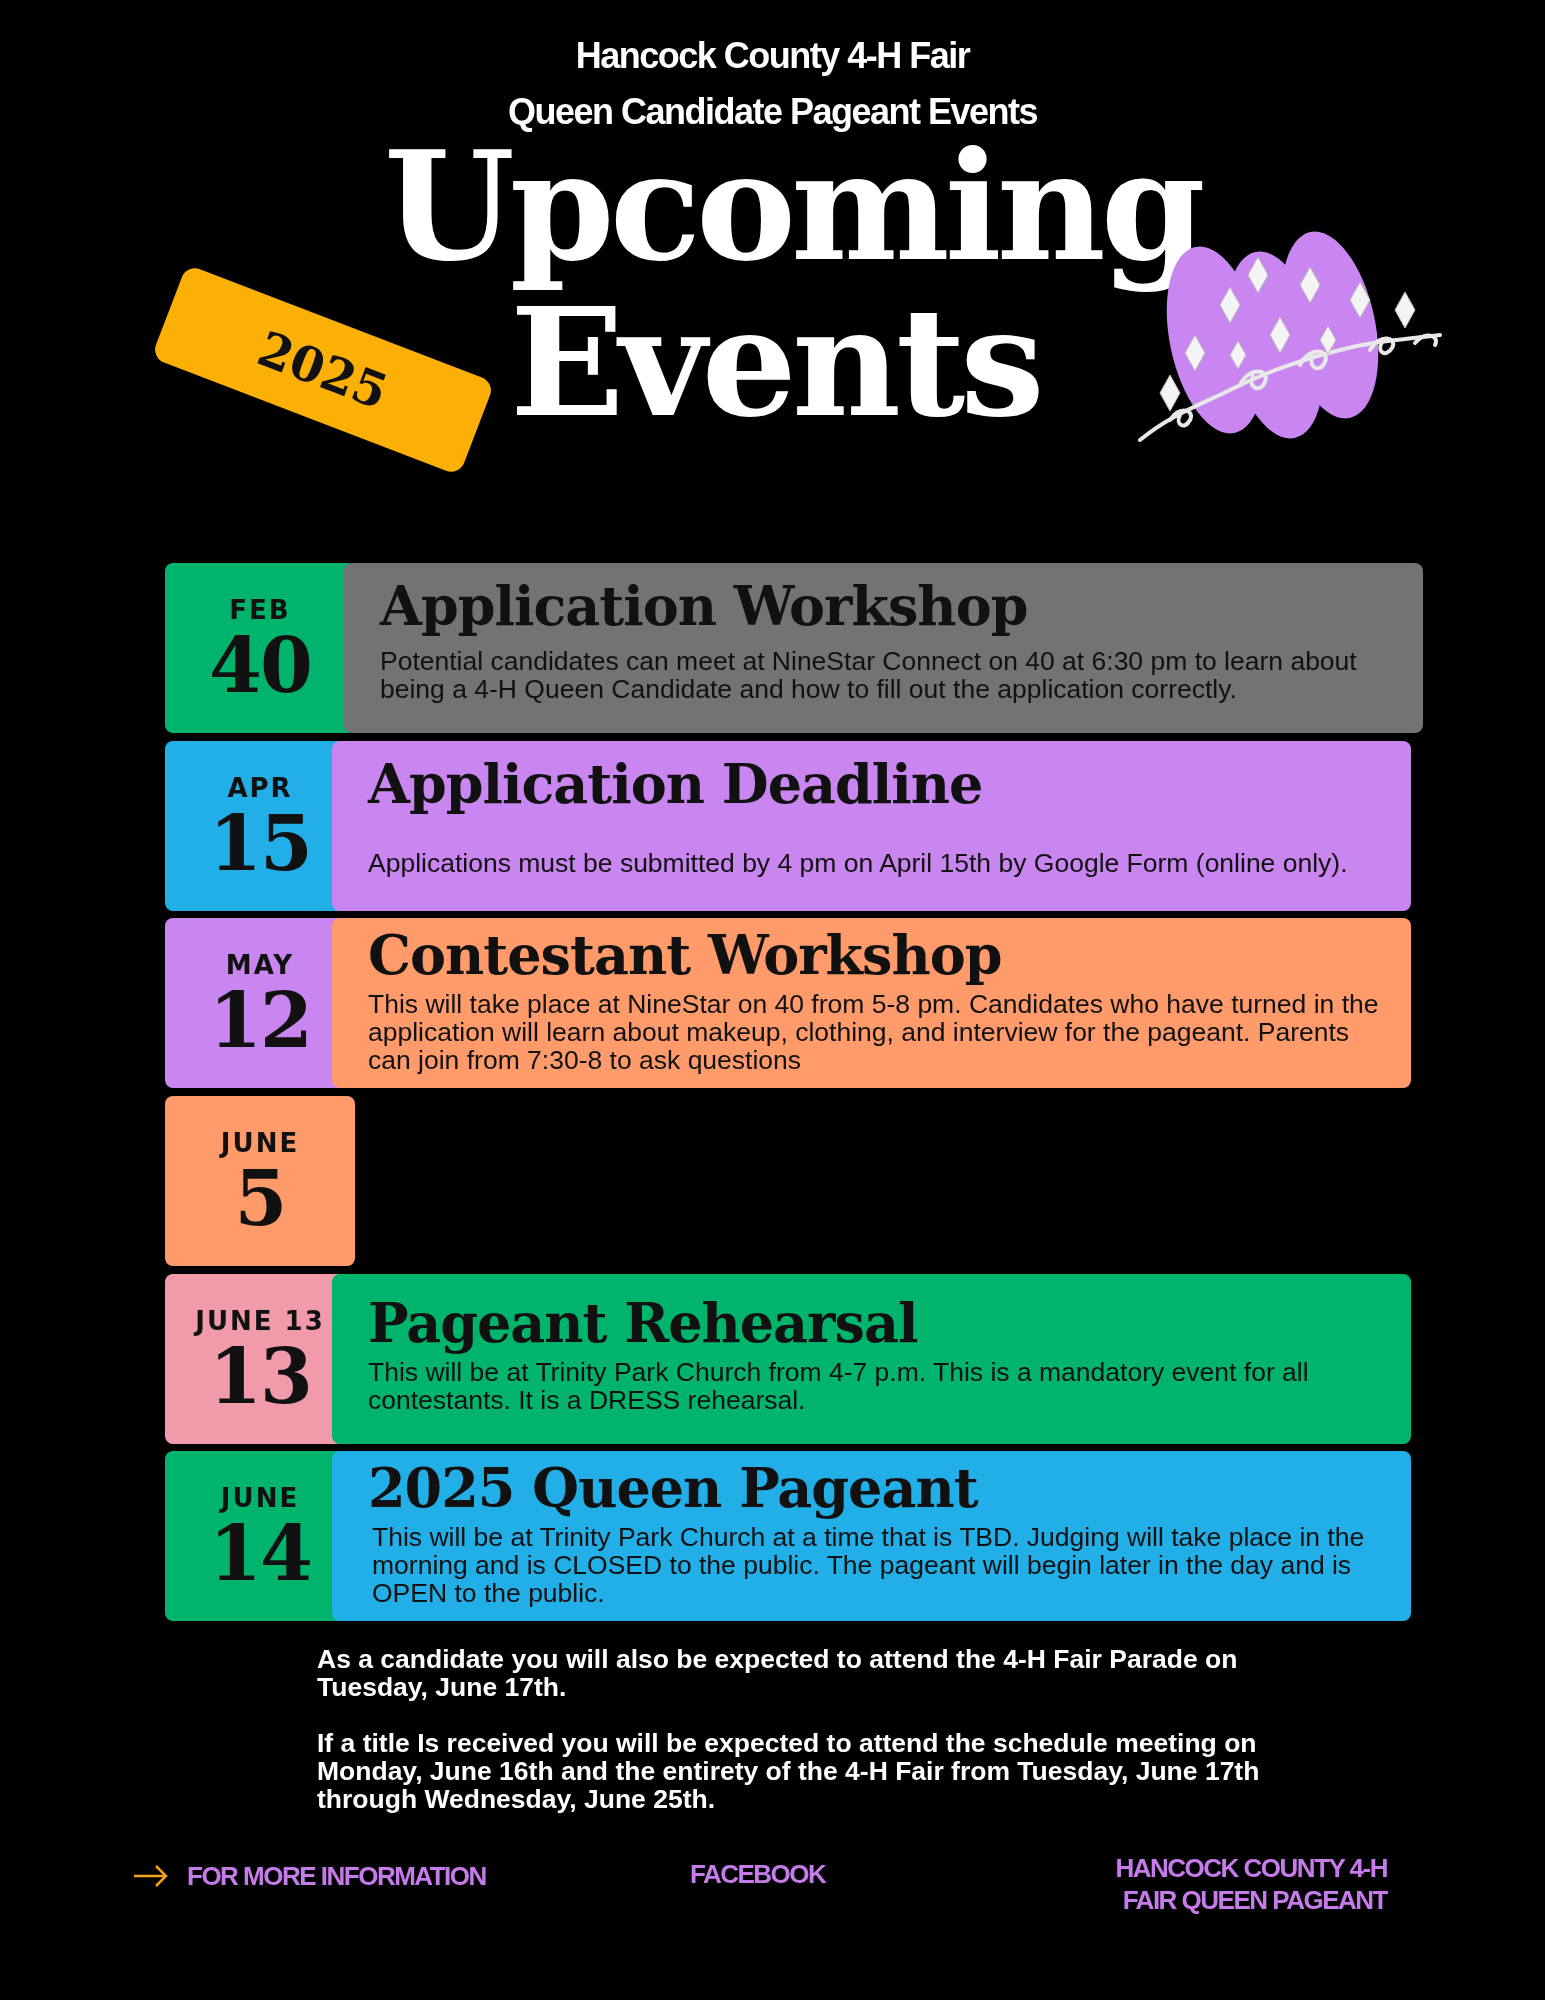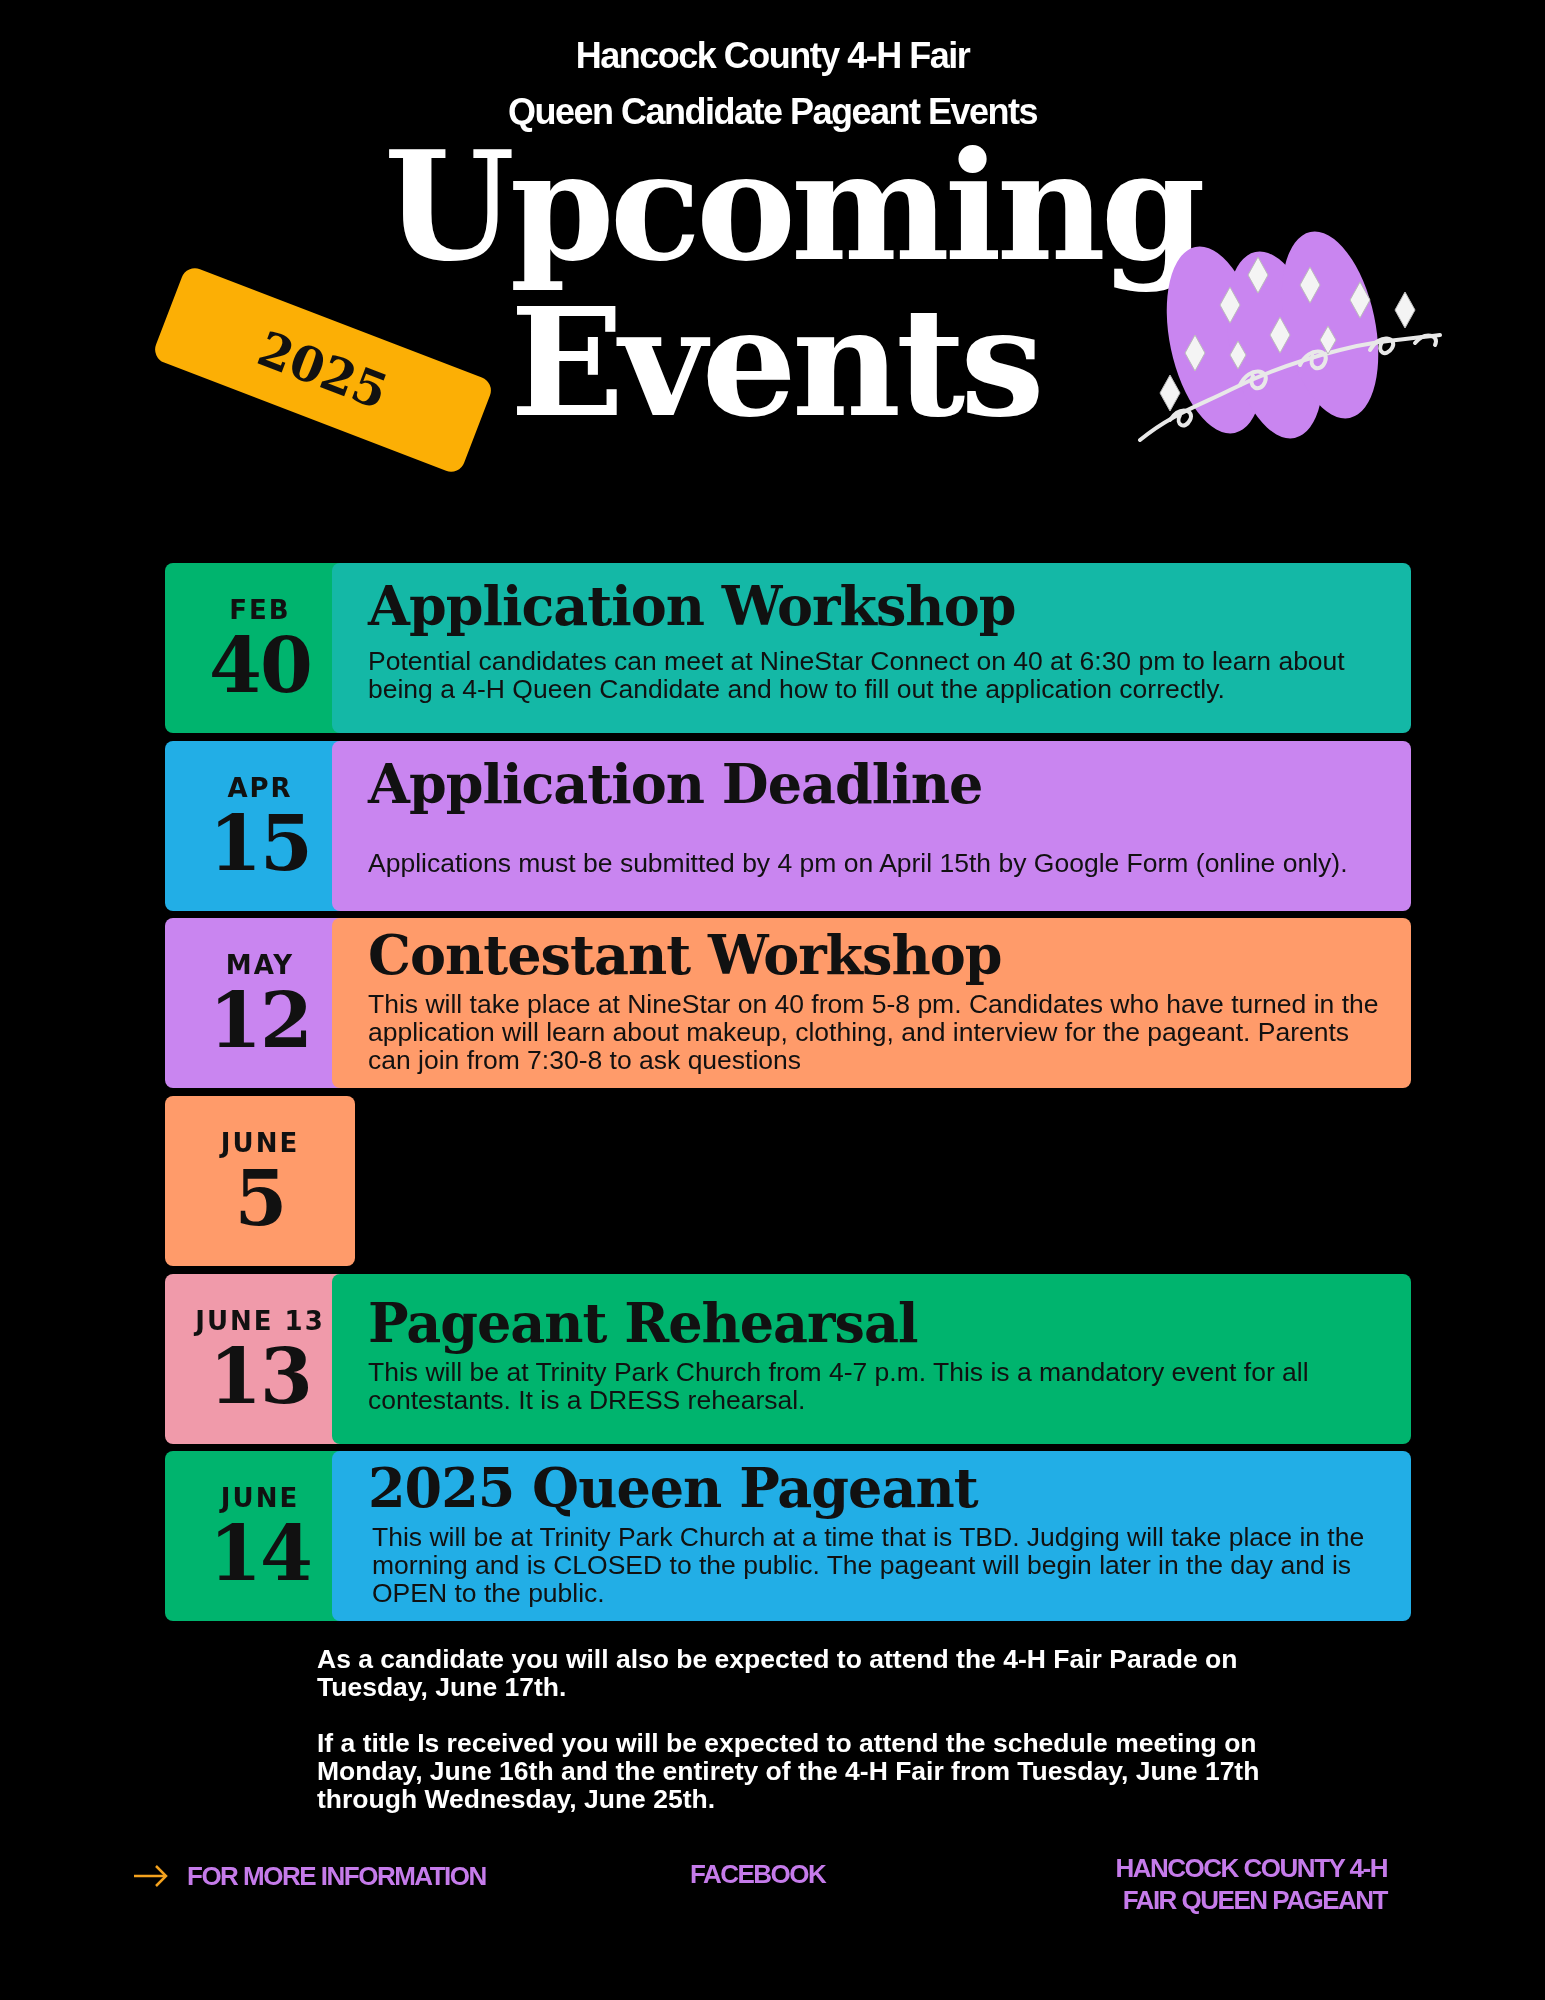--- a/index.html
+++ b/index.html
@@ -77,21 +77,21 @@
     <polygon points="190,115 198,101 206,115 198,129"></polygon>
   </g>
 </svg>
 
 <div class="events">
   <div class="row" style="top:0px;">
     <div class="date-box" style="background:#00B46E;">
       <div class="month">FEB</div>
       <div class="day">40</div>
     </div>
-    <div class="event-box" style="background:#14b8a6;">
+    <div class="event-box" style="background:#737373;margin-left:12px;">
       <div class="event-title">Application Workshop</div>
       <div class="event-desc gap-desc">Potential candidates can meet at NineStar Connect on 40 at 6:30 pm to learn about being a 4-H Queen Candidate and how to fill out the application correctly.</div>
     </div>
   </div>
 
   <div class="row" style="top:178px;">
     <div class="date-box" style="background:#22AEE6;">
       <div class="month">APR</div>
       <div class="day">15</div>
     </div>

